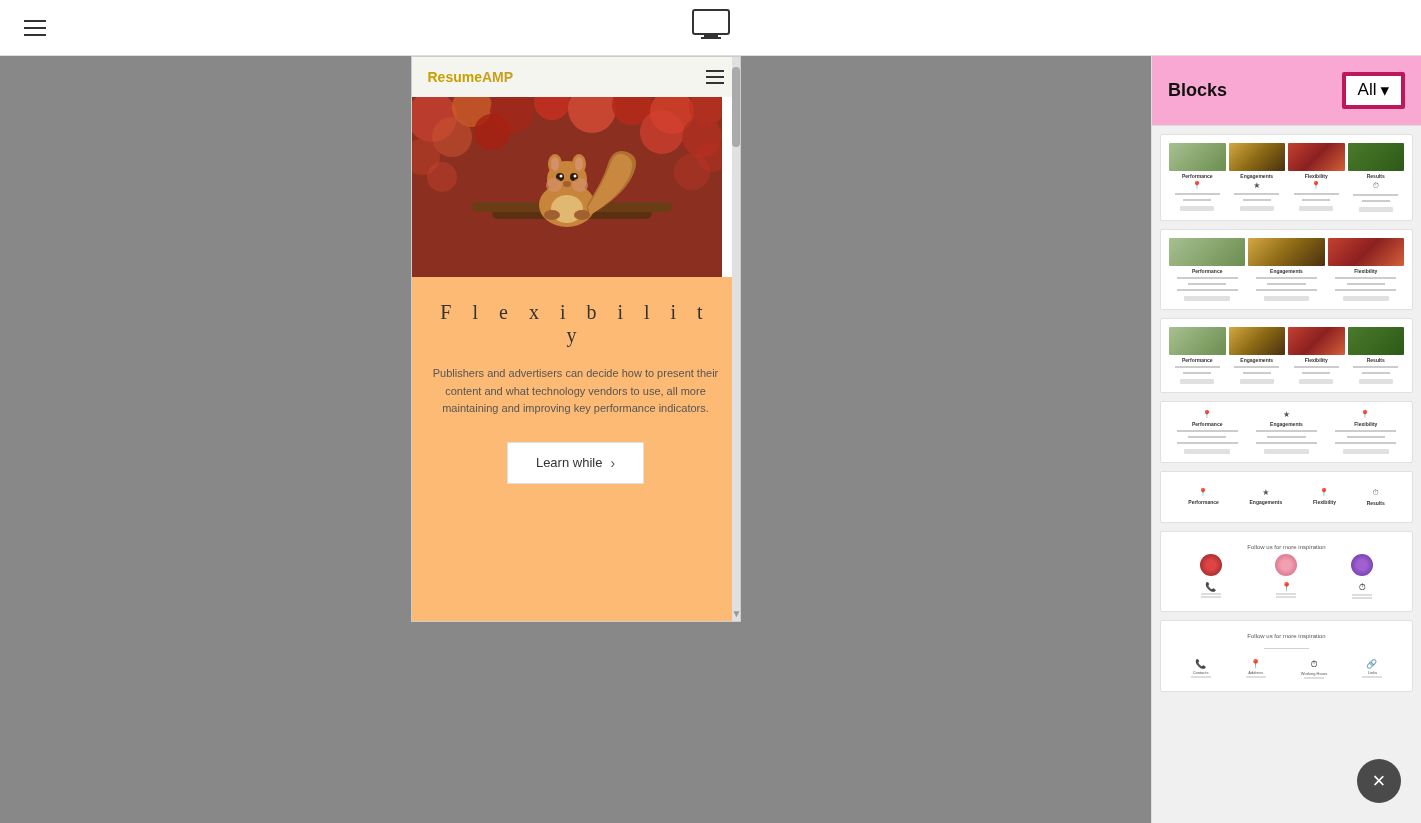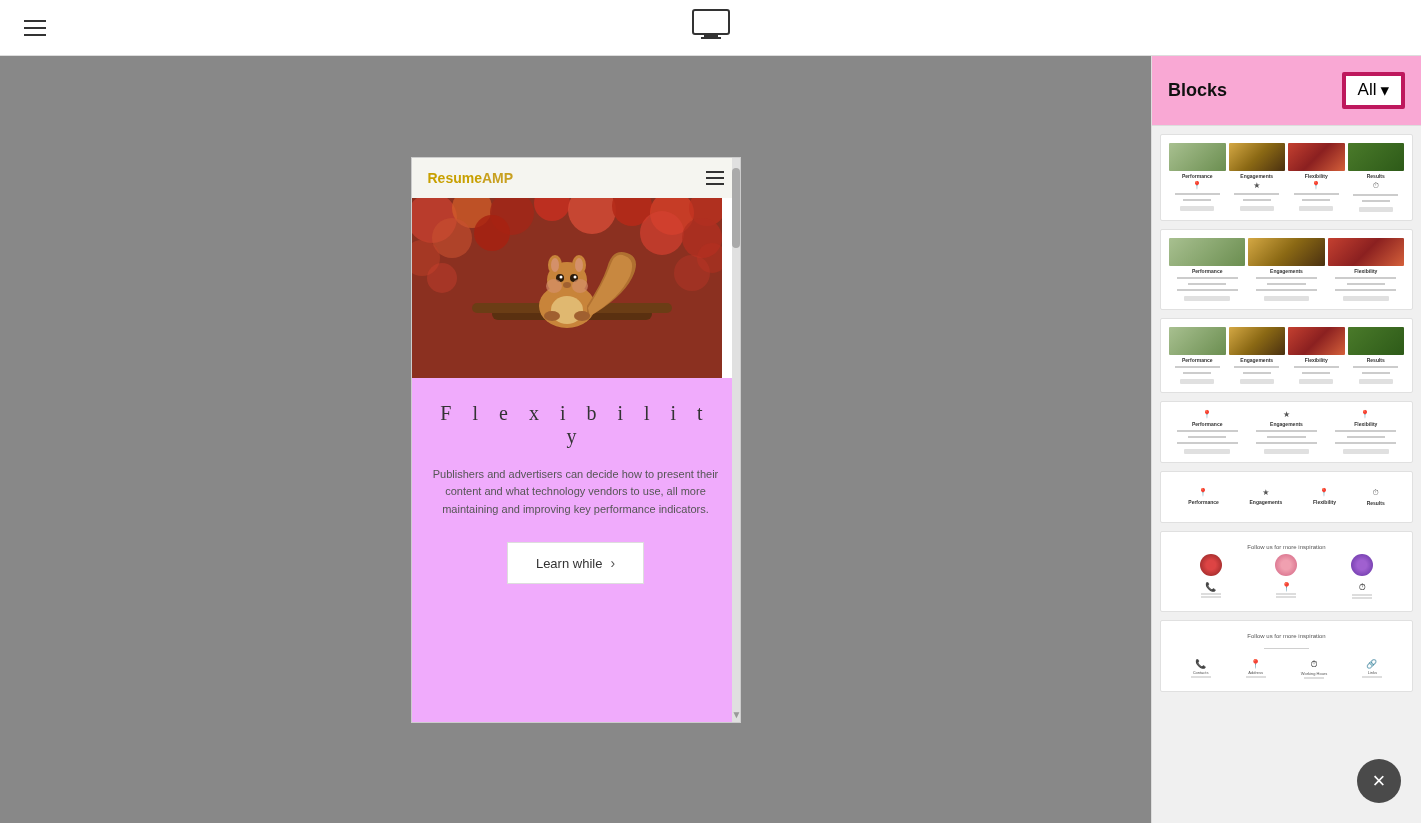--- a/index.html
+++ b/index.html
@@ -27,21 +27,20 @@
       display: flex;
       flex: 1;
       overflow: hidden;
     }
 
     
     .canvas-area {
       flex: 1;
       background: #888;
       display: flex;
-      align-items: center;
       justify-content: center;
       position: relative;
     }
 
     
     .mobile-preview {
       width: 330px;
       height: 566px;
       background: #fff;
       border: 1px solid #ccc;
@@ -103,21 +102,21 @@
       overflow: hidden;
       flex-shrink: 0;
     }
     .squirrel-svg {
       width: 100%;
       height: 100%;
     }
 
     .mobile-body {
       padding: 24px 16px 16px;
-      background: #f0abfc;
+      background: #fdba74;
       flex: 1;
     }
     .mobile-title {
       text-align: center;
       font-size: 20px;
       font-weight: 300;
       letter-spacing: 8px;
       color: #333;
       margin-bottom: 18px;
       font-family: Georgia, serif;

